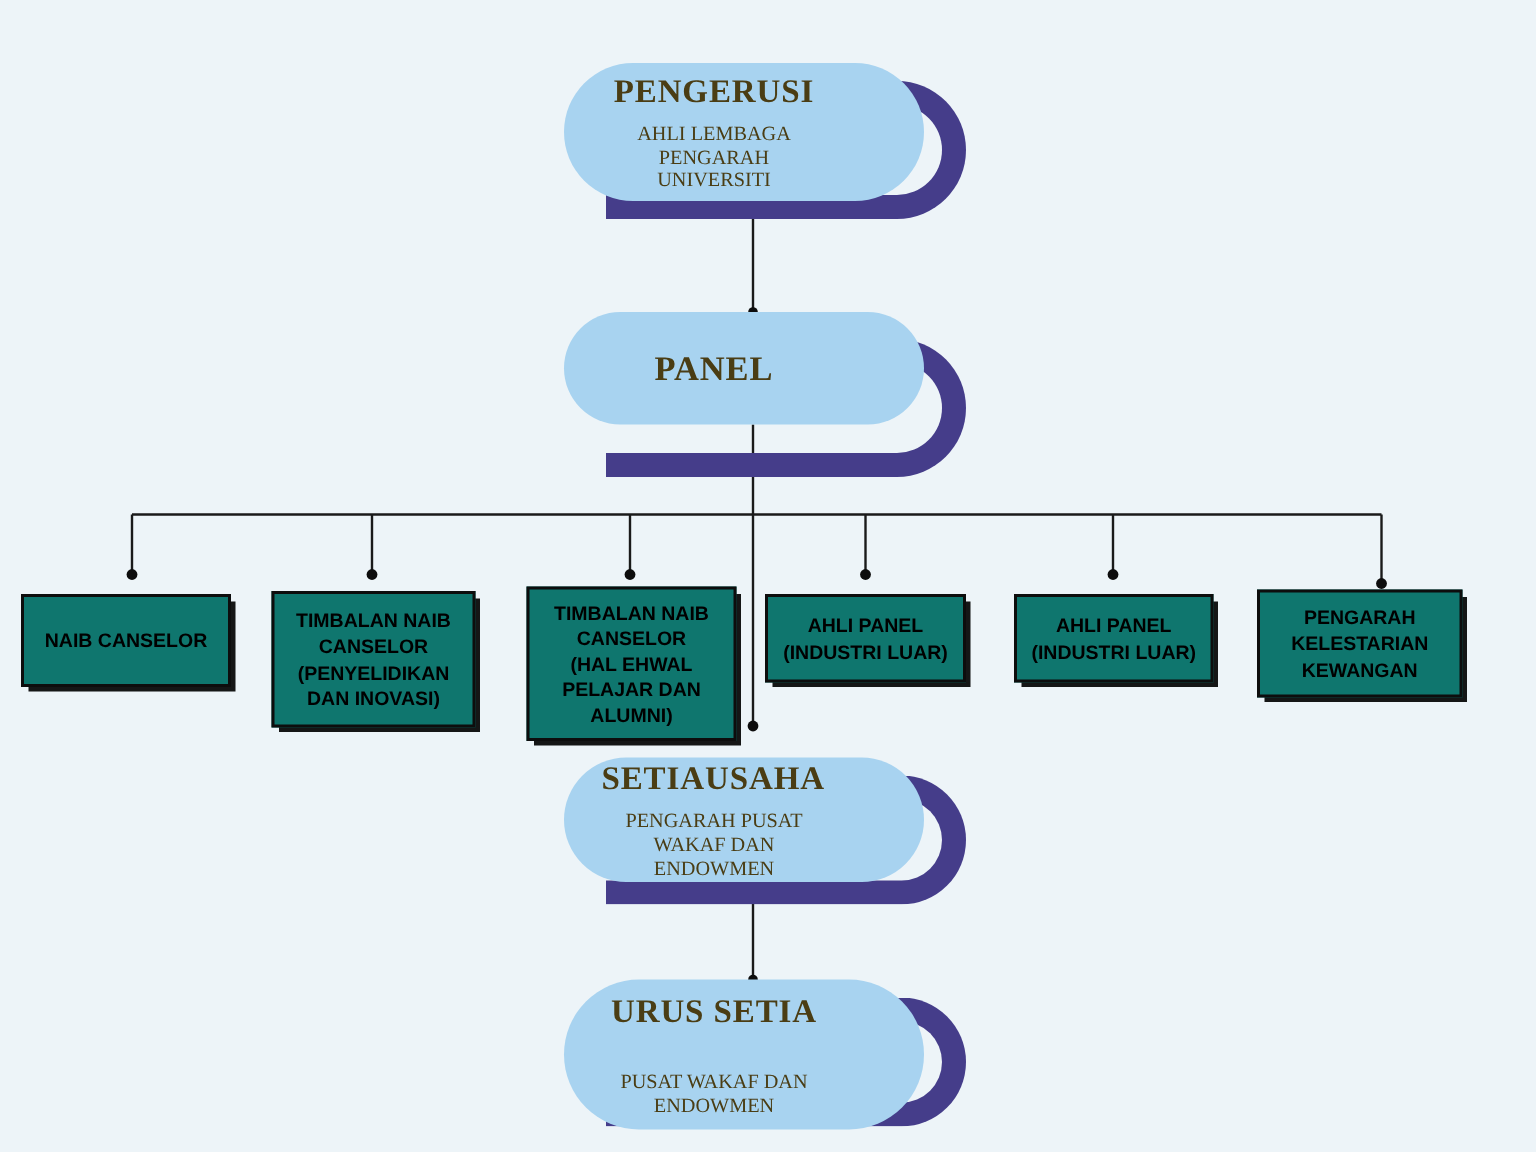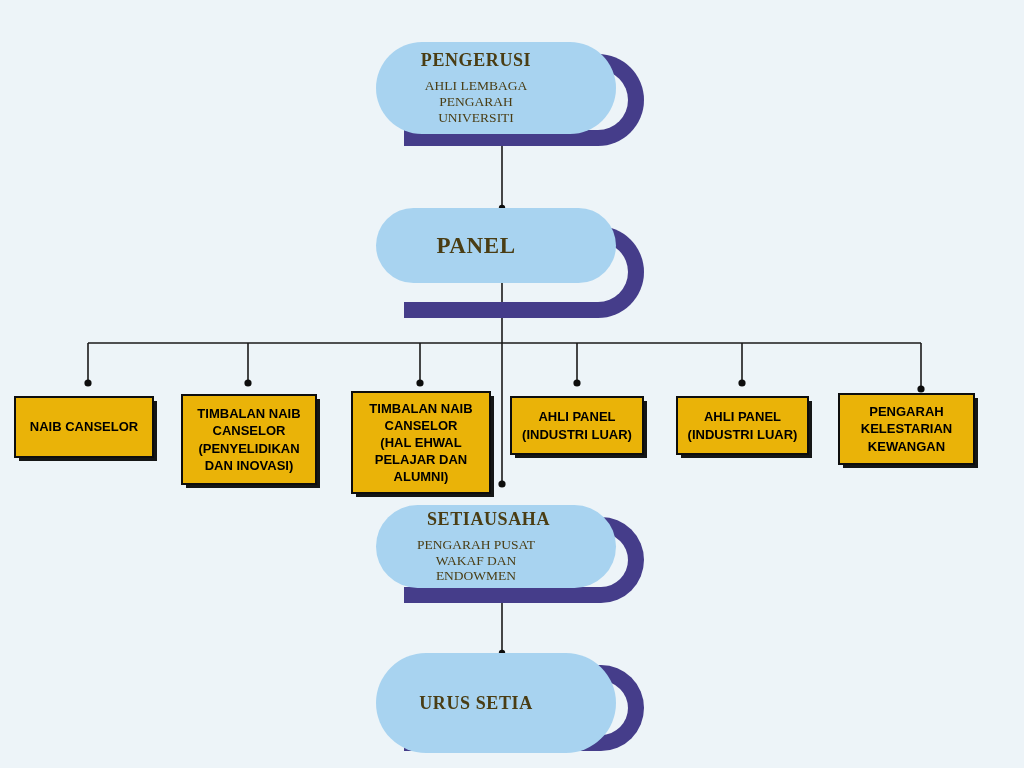--- a/index.html
+++ b/index.html
@@ -59,29 +59,29 @@
     font-weight: bold;
     color: #4a3d14;
     letter-spacing: 0.6px;
   }
   .pill-sub {
     font-family: "Liberation Serif", serif;
     color: #4a3d14;
     line-height: 1.18;
     margin-top: 7px;
   }
-  .size-lg .pill-title { font-size: 18px; }
+  .size-lg .pill-title { font-size: 22px; }
   .size-lg .pill-sub   { font-size: 13.5px; }
   .size-xl .pill-title { font-size: 23px; }
 
   
   .rect-node {
     position: absolute;
     box-sizing: border-box;
-    background: #eab308;
+    background: #0f766e;
     border: 2px solid #0d0d0d;
     box-shadow: 4px 4px 0 -1px rgba(10,10,10,0.95);
     display: flex;
     align-items: center;
     justify-content: center;
     text-align: center;
   }
   .rect-label {
     font-family: "Liberation Sans", sans-serif;
     font-weight: bold;
@@ -185,16 +185,17 @@
     <div class="pill-face" style="width:240px; height:83px;align-items:flex-end;">
       <div class="pill-title">SETIAUSAHA</div>
       <div class="pill-sub">PENGARAH PUSAT WAKAF DAN ENDOWMEN</div>
     </div>
   </div>
 
   <div class="pill-node size-lg" style="left:376px; top:653px; width:268px; height:82px;">
     <div class="pill-shadow" style="left:28px; top:12px; width:240px; height:86px;"></div>
     <div class="pill-face" style="width:240px; height:100px;gap:19px;">
       <div class="pill-title">URUS SETIA</div>
+      <div class="pill-sub">PUSAT WAKAF DAN ENDOWMEN</div>
     </div>
   </div>
 
 </div>
 
 </body></html>

